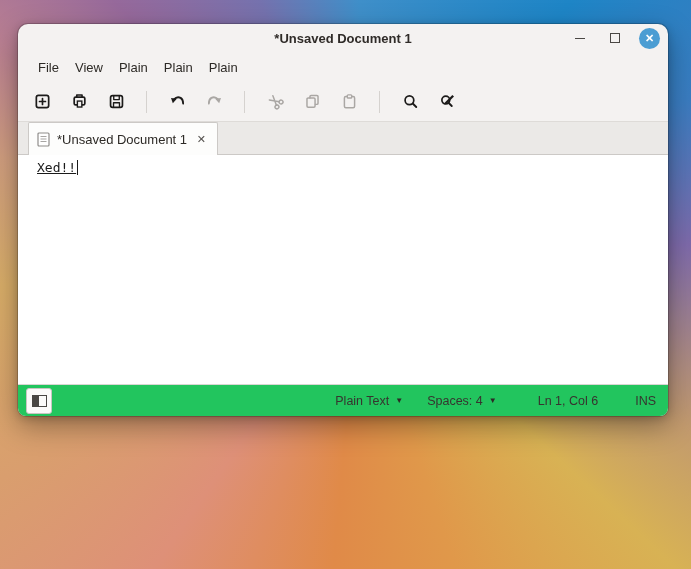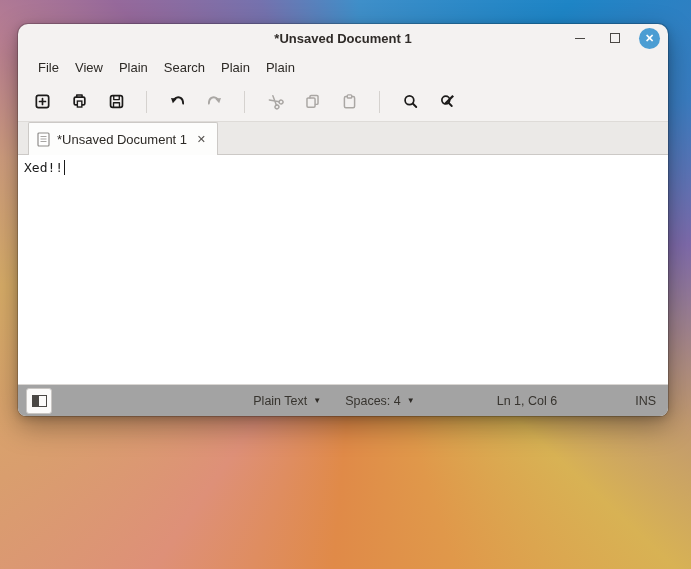--- a/index.html
+++ b/index.html
@@ -42,35 +42,35 @@
   .tb-btn.disabled .fill { fill:#aaa7a4; }
   .tb-sep { width:1px; height:22px; background:#d5d2cf; margin:0 8px; }
   
   .tabbar { height:34px; flex:0 0 34px; background:#ebe9e7; border-top:1px solid #dedbd8; border-bottom:1px solid #ccc9c6; display:flex; align-items:stretch; }
   .tab { margin-left:10px; margin-bottom:-1px; width:190px; background:#fdfdfc;
     border:1px solid #ccc9c6; border-bottom:none; border-radius:2px 2px 0 0;
     display:flex; align-items:center; gap:7px; padding:0 8px; }
   .tab-label { font-size:13px; color:#2d2a26; flex:1; white-space:nowrap; overflow:hidden; }
   .tab-close { font-size:11px; color:#55524f; padding:2px 3px; line-height:1; }
   
-  .editor { flex:1; background:#ffffff; padding:4px 6px; font-family:"DejaVu Sans Mono","Liberation Mono",monospace;
-    font-size:13px; color:#1a1a1a; line-height:18px; cursor:text; }
+  .editor { flex:1; background:#ffffff; padding:4px 19px; font-family:"DejaVu Sans Mono","Liberation Mono",monospace;
+    font-size:13px; color:#1a1a1a; line-height:18px; cursor:text;text-decoration:underline; }
   .caret { display:inline-block; width:1px; height:15px; background:#1a1a1a; vertical-align:text-bottom; margin-left:1px; }
   
-  .statusbar { height:32px; flex:0 0 32px; background:#a3a3a3; border-top:1px solid #d9d6d3;
+  .statusbar { height:32px; flex:0 0 32px; background:#22c55e; border-top:1px solid #d9d6d3;
     display:flex; align-items:center; padding:0 12px 0 8px; font-size:12.5px; color:#37342f; }
   .panel-btn { width:26px; height:26px; border:1px solid #c9c6c3; border-radius:3px; background:#fbfaf9;
     display:flex; align-items:center; justify-content:center; }
   .panel-icon { width:15px; height:12px; border:1.5px solid #4a4744; display:flex; }
   .panel-icon i { display:block; width:6px; height:100%; background:#4a4744; }
   .sb-spacer { flex:1; }
   .sb-combo { display:flex; align-items:center; gap:6px; padding:2px 4px; }
   .sb-arrow { font-size:8px; color:#2d2a26; }
   .sb-gap16 { margin-left:16px;text-align:center; }
-  .sb-gap52 { margin-left:78px; }
+  .sb-gap52 { margin-left:37px; }
 </style>
 </head>
 <body>
 
 <div class="window">
 
   <div class="titlebar">
     <span class="title">*Unsaved Document 1</span>
     <div class="win-controls">
       <span class="btn-min">
@@ -80,21 +80,20 @@
           <i></i>
         </span>
       <span class="btn-close" style="background:#4b9dd3;">✕</span>
     </div>
   </div>
 
   <div class="menubar">
     <span class="menu-item">File</span>
     <span class="menu-item">View</span>
     <span class="menu-item">Plain</span>
-    <span class="menu-item">Search</span>
     <span class="menu-item">Plain</span>
     <span class="menu-item">Plain</span>
   </div>
 
   <div class="toolbar">
 
     <span class="tb-btn">
       <svg width="17" height="17" viewBox="0 0 16 16">
         <rect class="stroke" x="2.2" y="2.2" width="11.6" height="11.6" rx="2" stroke-width="1.6"></rect>
         <path class="stroke" d="M8 5.2 V10.8 M5.2 8 H10.8" stroke-width="1.6"></path>

